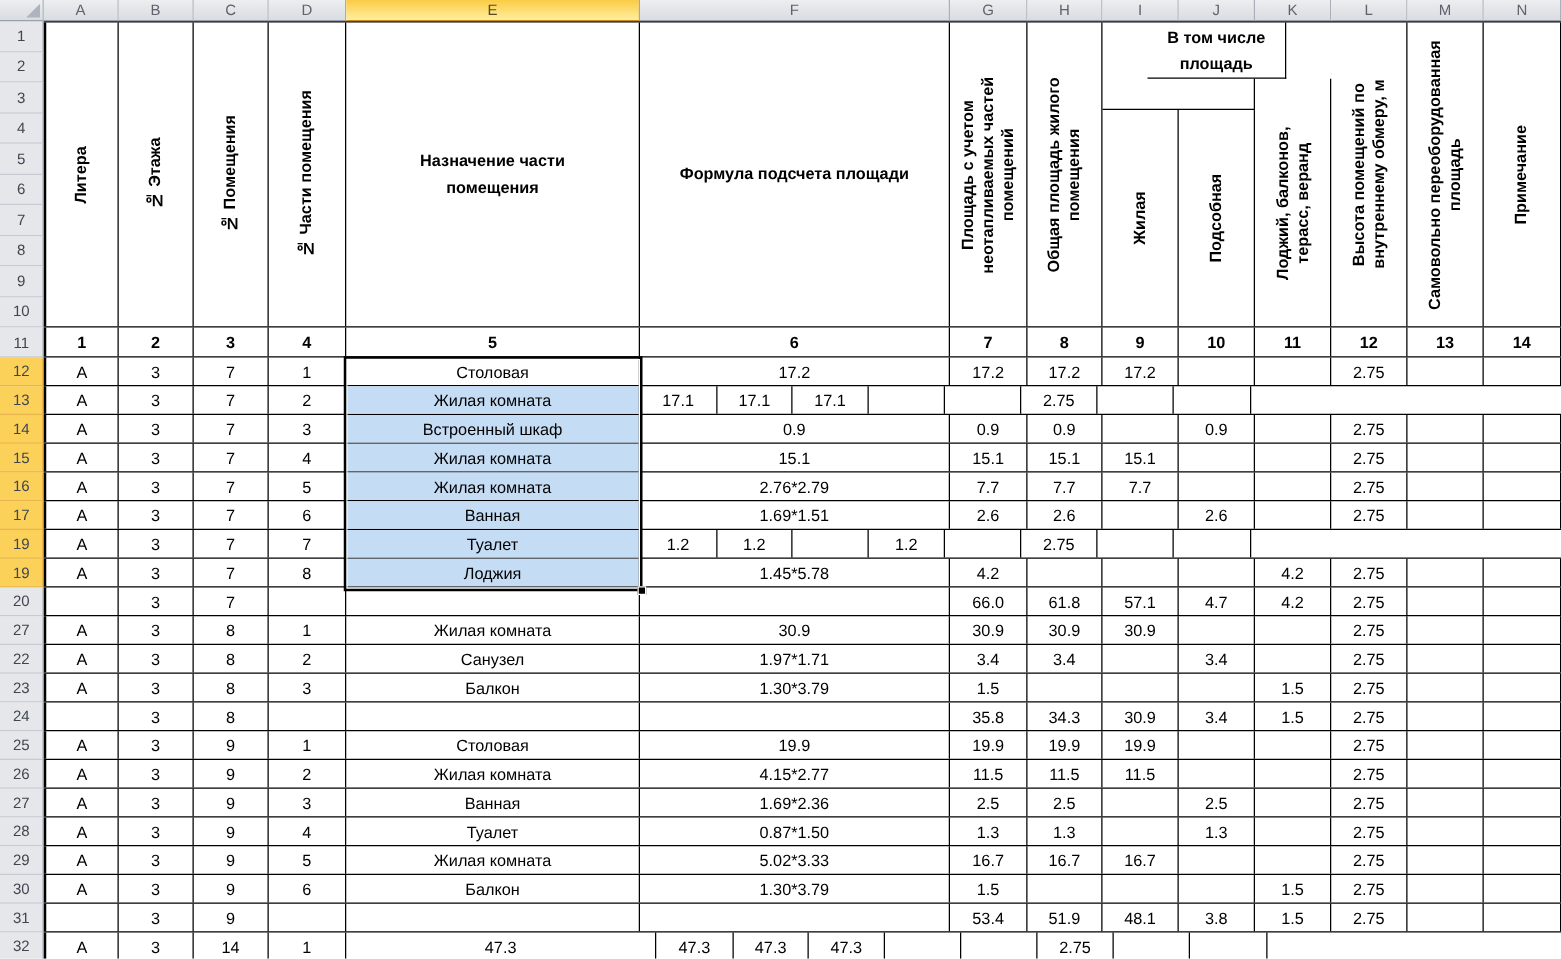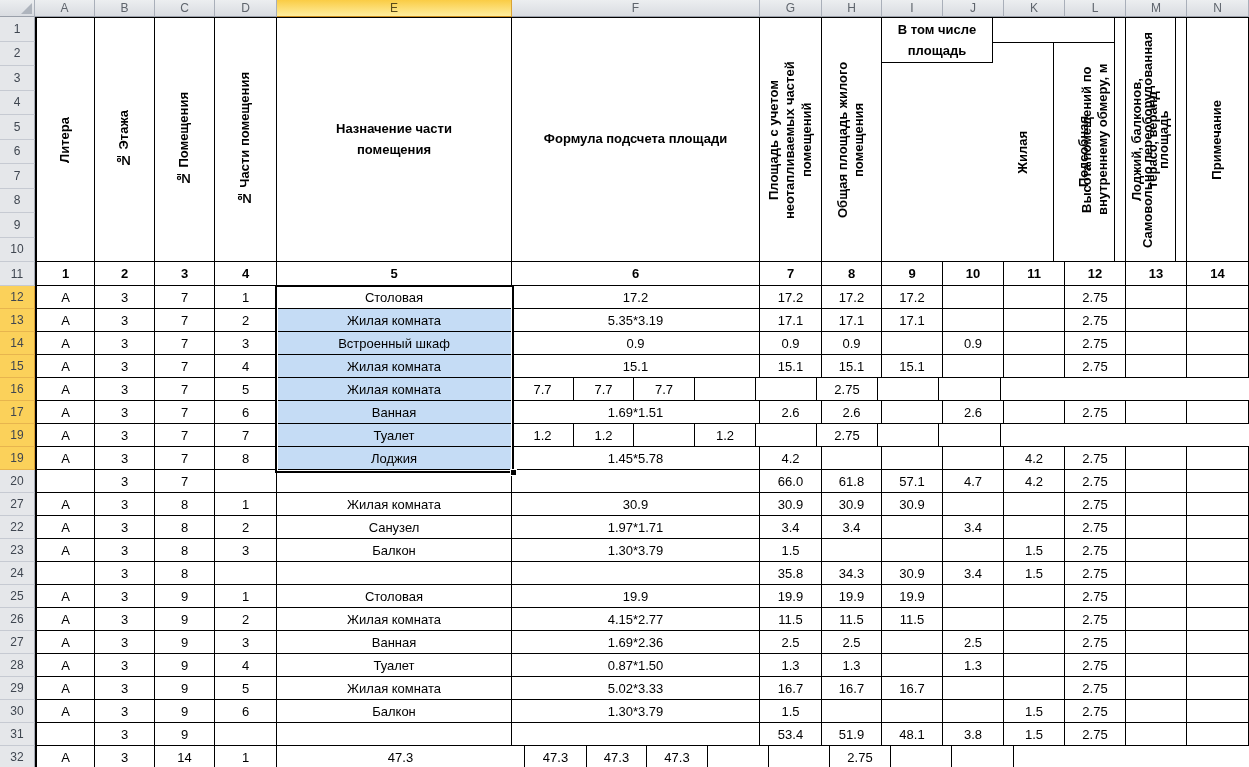--- a/index.html
+++ b/index.html
@@ -42,21 +42,21 @@
   .hcell { border-right:1px solid #000; display:flex; align-items:center;
            justify-content:center; overflow:hidden; }
   .bleft { border-left:2px solid #000; }
   .vert { writing-mode:vertical-rl; transform:rotate(180deg); font-weight:bold;
           font-size:13px; line-height:1.25; text-align:center; }
   .horiz { font-weight:bold; font-size:13px; line-height:1.6; text-align:center; }
   .h-e { width:180px; } .h-f { width:240px; }
   .h-g { height:172px; } .h-h { height:160px; } .h-k { height:145px; }
   .h-l { height:165px; } .h-m { height:220px; }
 
-  .ijk { width:183px; display:flex; flex-direction:row; }
+  .ijk { width:183px; display:flex; flex-direction:column;align-items:center; }
   .ijk-top { height:45px; border-right:1px solid #000; border-bottom:1px solid #000;
              display:flex; align-items:center; justify-content:center; }
   .ijk-top .horiz { width:110px; line-height:1.65; }
   .ijk-bottom { flex:1; display:flex; }
   .ij { width:122px; display:flex; flex-direction:column; }
   .ij-strip { height:25px; border-right:1px solid #000; border-bottom:1px solid #000; }
   .ij-cells { flex:1; display:flex; }
   .ij-cells .hcell { height:100%; }
 
   
@@ -234,21 +234,20 @@
             <div class="cell c11">2.75</div>
             <div class="cell c12"></div>
             <div class="cell c13"></div>
           </div>
           <div class="row">
             <div class="cell c0 bleft">А</div>
             <div class="cell c1">3</div>
             <div class="cell c2">7</div>
             <div class="cell c3">2</div>
             <div class="cell c4 sel-fill">Жилая комната</div>
-            <div class="cell c5">5.35*3.19</div>
             <div class="cell c6">17.1</div>
             <div class="cell c7">17.1</div>
             <div class="cell c8">17.1</div>
             <div class="cell c9"></div>
             <div class="cell c10"></div>
             <div class="cell c11">2.75</div>
             <div class="cell c12"></div>
             <div class="cell c13"></div>
           </div>
           <div class="row">
@@ -282,20 +281,21 @@
             <div class="cell c11">2.75</div>
             <div class="cell c12"></div>
             <div class="cell c13"></div>
           </div>
           <div class="row">
             <div class="cell c0 bleft">А</div>
             <div class="cell c1">3</div>
             <div class="cell c2">7</div>
             <div class="cell c3">5</div>
             <div class="cell c4 sel-fill">Жилая комната</div>
+            <div class="cell c5">2.76*2.79</div>
             <div class="cell c6">7.7</div>
             <div class="cell c7">7.7</div>
             <div class="cell c8">7.7</div>
             <div class="cell c9"></div>
             <div class="cell c10"></div>
             <div class="cell c11">2.75</div>
             <div class="cell c12"></div>
             <div class="cell c13"></div>
           </div>
           <div class="row">

